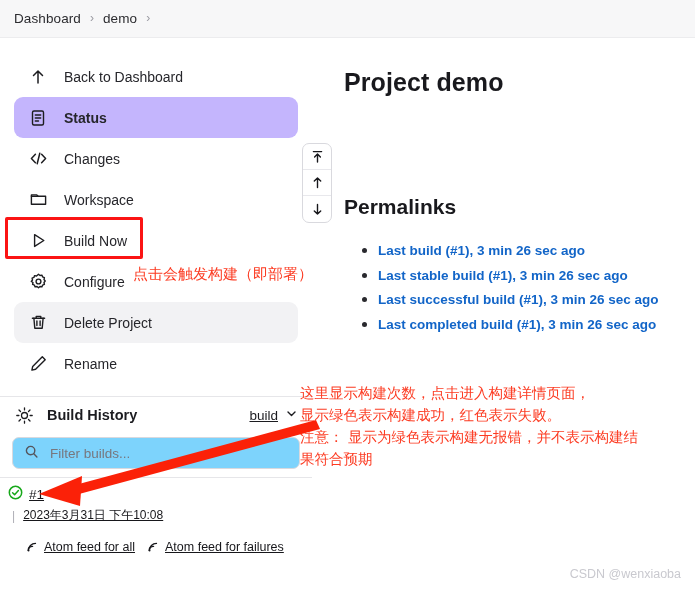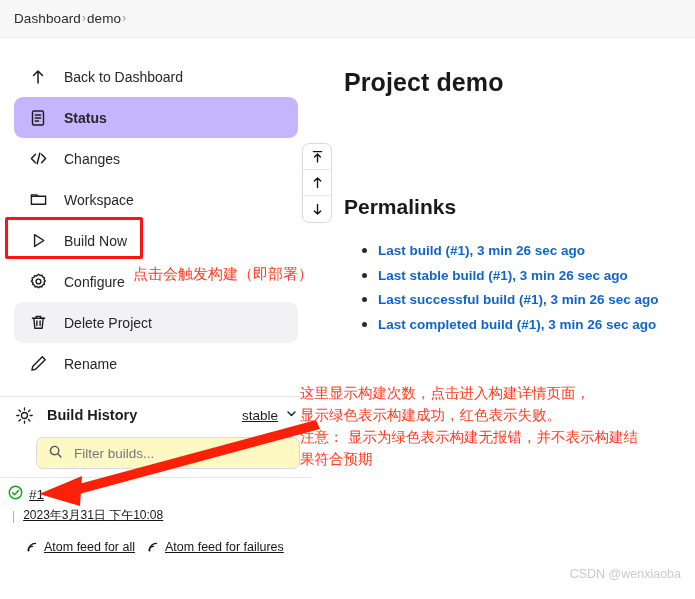--- a/index.html
+++ b/index.html
@@ -13,21 +13,21 @@
   #app { position: relative; width: 695px; height: 599px; background: #fff; }
 
   
   .breadcrumb-bar {
     height: 38px;
     background: #f7f7f8;
     border-bottom: 1px solid #ececee;
     display: flex;
     align-items: center;
     padding-left: 14px;
-    gap: 1px;
+    gap: 9px;
   }
   .crumb {
     font-size: 13.5px;
     color: #2b2b2f;
     letter-spacing: .1px;
   }
   .crumb-sep {
     color: #9a9aa2;
     font-size: 12px;
     line-height: 1;
@@ -101,22 +101,21 @@
   }
   .bh-trend .tw { text-decoration: underline; }
 
   .filter-wrap { padding: 6px 12px 8px 12px; }
   .filter-box {
     display: flex; align-items: center; gap: 9px;
     height: 32px;
     border: 1px solid #d9d9de;
     border-radius: 7px;
     padding: 0 11px;
-    background: #fef9c3;
-    margin-left: 24px;
+    background: #7dd3fc;
   }
   .filter-box input {
     border: none; outline: none;
     font-size: 13.5px;
     color: #6b6b73;
     background: transparent;
     width: 100%;
     font-family: "Liberation Sans", sans-serif;
   }
   .filter-box input::placeholder { color: #77777e; }
@@ -317,21 +316,21 @@
 
       <div class="bh-head">
         <span class="nav-icon">
           <svg width="19" height="19" viewBox="0 0 19 19" fill="none" stroke="currentColor" stroke-width="1.3" stroke-linecap="round" stroke-linejoin="round">
             <circle cx="9.5" cy="9.5" r="3"></circle>
             <path d="M9.5 1.8v2.1M9.5 15.1v2.1M1.8 9.5h2.1M15.1 9.5h2.1M4 4l1.5 1.5M13.5 13.5L15 15M15 4l-1.5 1.5M5.5 13.5L4 15"></path>
           </svg>
         </span>
         <span class="bh-title">Build History</span>
         <span class="bh-trend">
-          <span class="tw">stable</span>
+          <span class="tw">build</span>
           <span>
             <svg width="13" height="13" viewBox="0 0 13 13" fill="none" stroke="currentColor" stroke-width="1.4" stroke-linecap="round" stroke-linejoin="round">
               <path d="M3 5l3.5 3.5L10 5"></path>
             </svg>
           </span>
         </span>
       </div>
 
       <div class="filter-wrap">
         <div class="filter-box">

